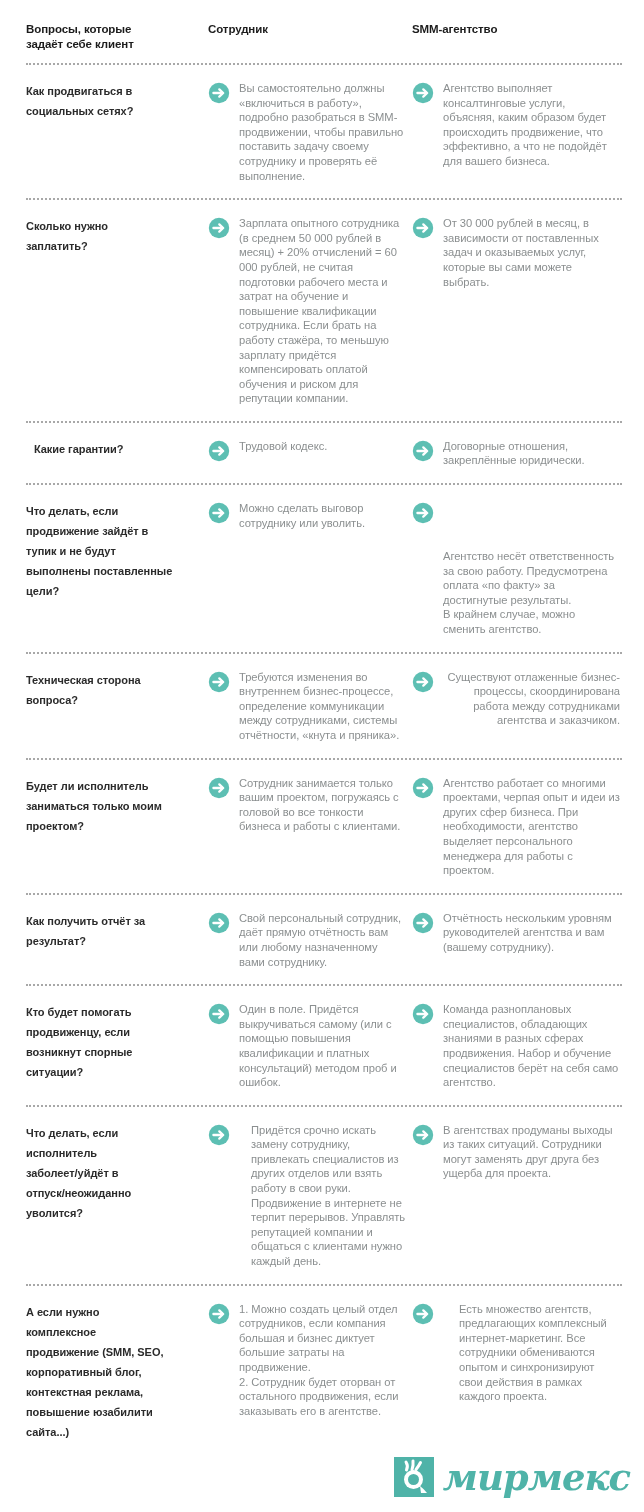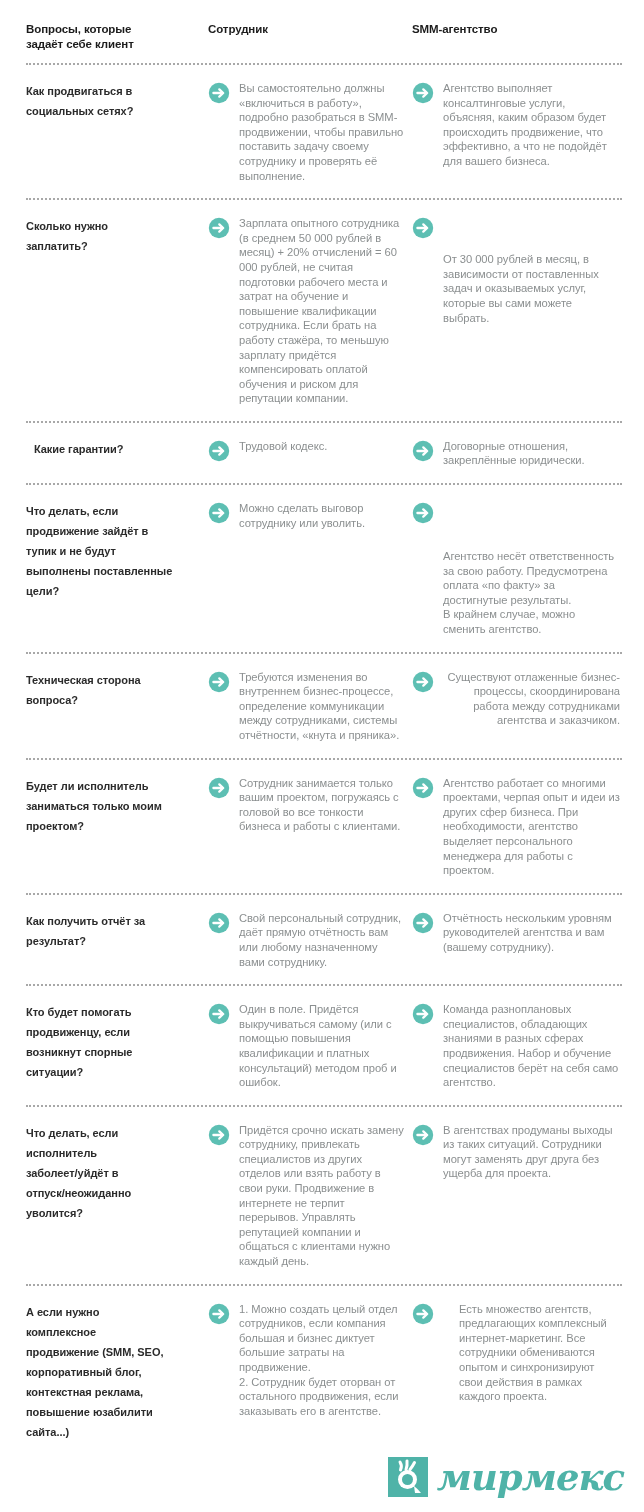--- a/index.html
+++ b/index.html
@@ -111,21 +111,21 @@
     flex: 1 1 auto;
     white-space: pre-line;
   }
 
   
   .qa-row { padding-top: 16px; padding-bottom: 4px; }
 
   
   .footer {
     position: absolute;
-    right: 20px;
+    right: 14px;
     bottom: 14px;
     width: 260px;
     text-align: right;
   }
   .logo-line {
     display: flex;
     align-items: center;
     justify-content: flex-end;
     gap: 8px;
   }
@@ -215,21 +215,21 @@
           <div class="atext" style="white-space: pre-line;">Зарплата опытного сотрудника (в среднем 50 000 рублей в месяц) + 20% отчислений = 60 000 рублей, не считая подготовки рабочего места и затрат на обучение и повышение квалификации сотрудника. Если брать на работу стажёра, то меньшую зарплату придётся компенсировать оплатой обучения и риском для репутации компании.</div>
         </div>
         <div class="col-b">
           <span class="arrow-icon">
             <svg width="22" height="22" viewBox="0 0 22 22" aria-hidden="true">
               <circle cx="11" cy="11" r="10.2" fill="#5dbfb3"></circle>
               <path d="M5.4 11 H14.1" stroke="#ffffff" stroke-width="2.3" stroke-linecap="round" fill="none"></path>
               <path d="M11.3 7.4 L15.2 11 L11.3 14.6" stroke="#ffffff" stroke-width="2.3" stroke-linecap="round" stroke-linejoin="round" fill="none"></path>
             </svg>
           </span>
-          <div class="atext" style="white-space: pre-line; margin-top: 36px;">От 30 000 рублей в месяц, в зависимости от поставленных задач и оказываемых услуг, которые вы сами можете выбрать.</div>
+          <div class="atext" style="white-space: pre-line;">От 30 000 рублей в месяц, в зависимости от поставленных задач и оказываемых услуг, которые вы сами можете выбрать.</div>
         </div>
       </div>
       <div class="sep-wrap">
         <div class="sep"></div>
       </div>
       <div class="row qa-row">
         <div class="col-q">
           <div class="qtext" style="white-space: pre-line; margin-left: 8px;">Какие гарантии?</div>
         </div>
         <div class="col-a">
@@ -417,21 +417,21 @@
 уволится?</div>
         </div>
         <div class="col-a">
           <span class="arrow-icon">
             <svg width="22" height="22" viewBox="0 0 22 22" aria-hidden="true">
               <circle cx="11" cy="11" r="10.2" fill="#5dbfb3"></circle>
               <path d="M5.4 11 H14.1" stroke="#ffffff" stroke-width="2.3" stroke-linecap="round" fill="none"></path>
               <path d="M11.3 7.4 L15.2 11 L11.3 14.6" stroke="#ffffff" stroke-width="2.3" stroke-linecap="round" stroke-linejoin="round" fill="none"></path>
             </svg>
           </span>
-          <div class="atext" style="white-space: pre-line;">Придётся срочно искать замену сотруднику, привлекать специалистов из других отделов или взять работу в свои руки. Продвижение в интернете не терпит перерывов. Управлять репутацией компании и общаться с клиентами нужно каждый день.</div>
+          <div class="atext" style="white-space: pre-line; margin-left: 12px;">Придётся срочно искать замену сотруднику, привлекать специалистов из других отделов или взять работу в свои руки. Продвижение в интернете не терпит перерывов. Управлять репутацией компании и общаться с клиентами нужно каждый день.</div>
         </div>
         <div class="col-b">
           <span class="arrow-icon">
             <svg width="22" height="22" viewBox="0 0 22 22" aria-hidden="true">
               <circle cx="11" cy="11" r="10.2" fill="#5dbfb3"></circle>
               <path d="M5.4 11 H14.1" stroke="#ffffff" stroke-width="2.3" stroke-linecap="round" fill="none"></path>
               <path d="M11.3 7.4 L15.2 11 L11.3 14.6" stroke="#ffffff" stroke-width="2.3" stroke-linecap="round" stroke-linejoin="round" fill="none"></path>
             </svg>
           </span>
           <div class="atext" style="white-space: pre-line;">В агентствах продуманы выходы из таких ситуаций. Сотрудники могут заменять друг друга без ущерба для проекта.</div>

